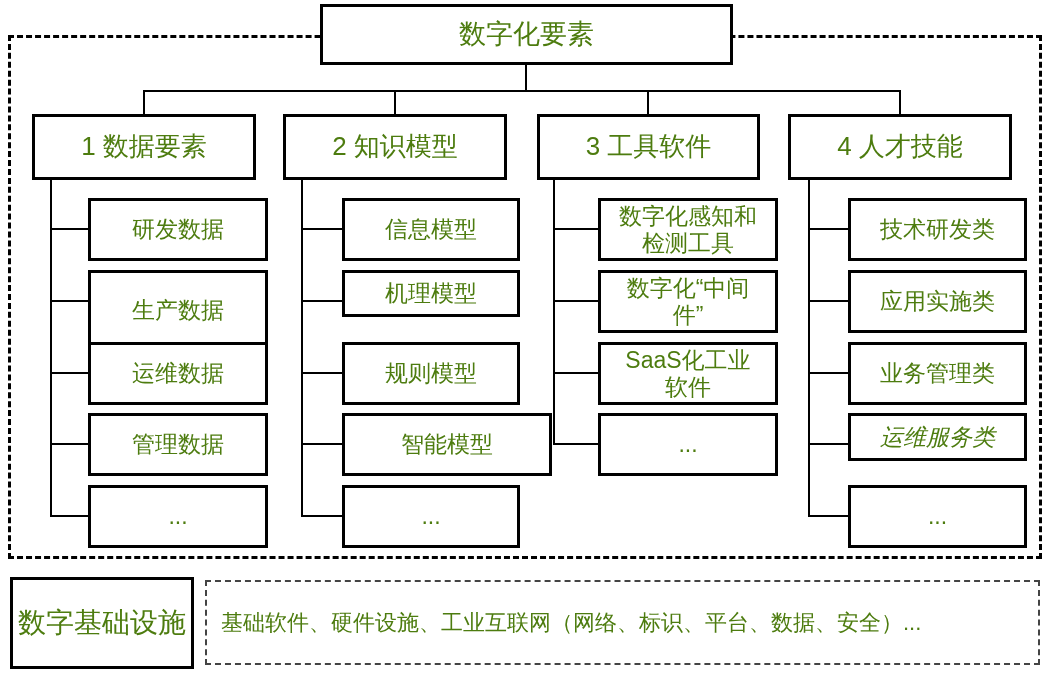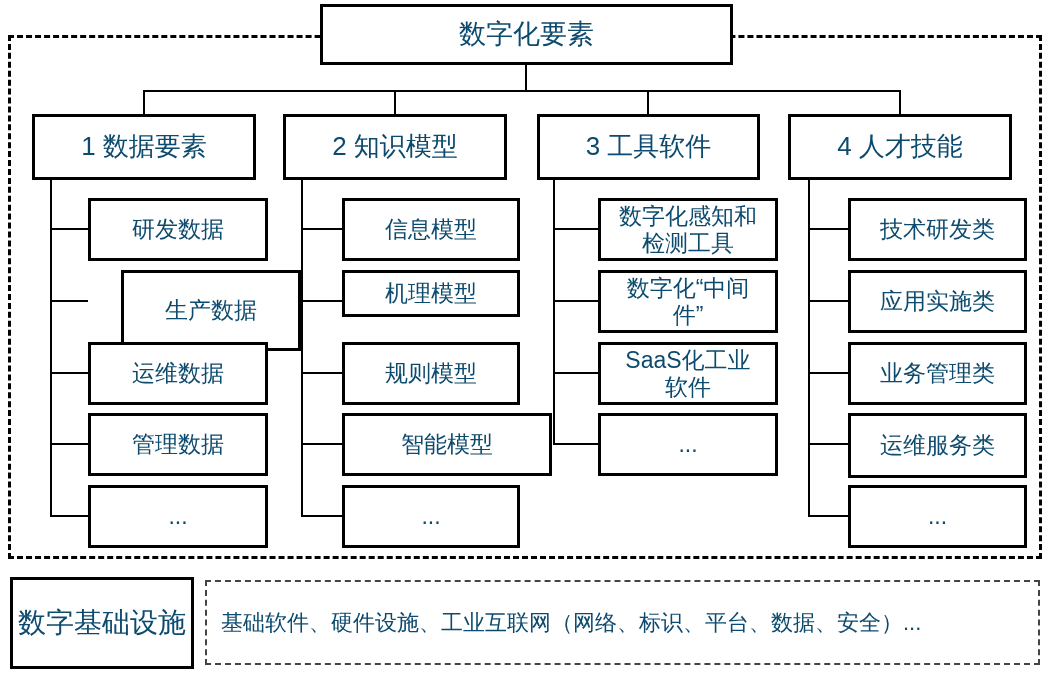--- a/index.html
+++ b/index.html
@@ -2,21 +2,21 @@
 <html><head>
 <meta charset="utf-8">
 <style>
   html, body { margin: 0; padding: 0; background: #ffffff; }
   #canvas {
     position: relative;
     width: 1048px;
     height: 678px;
     background: #ffffff;
     font-family: "Liberation Sans", sans-serif;
-    color: #0c4a6e;
+    color: #4d7c0f;
     overflow: hidden;
   }
   .node {
     position: absolute;
     box-sizing: border-box;
     background: #ffffff;
     border: 3px solid #000;
     display: flex;
     align-items: center;
     justify-content: center;
@@ -80,21 +80,21 @@
     <span>1 数据要素</span>
   </div>
   <div class="vline" style="left:50px; top:179px; width:2px; height:338px;"></div>
   <div class="hline" style="left:50px; top:228px; width:38px; height:2px;"></div>
   <div class="hline" style="left:50px; top:300px; width:38px; height:2px;"></div>
   <div class="hline" style="left:50px; top:372px; width:38px; height:2px;"></div>
   <div class="hline" style="left:50px; top:443px; width:38px; height:2px;"></div>
   <div class="hline" style="left:50px; top:515px; width:38px; height:2px;"></div>
   <div class="node child-node" style="left:88px; top:198px; width:180px; height:63px;">
     <span>研发数据</span></div>
-  <div class="node child-node" style="left:88px; top:270px; width:180px; height:81px;margin-left:33px;">
+  <div class="node child-node" style="left:88px; top:270px; width:180px; height:81px;">
     <span>生产数据</span></div>
   <div class="node child-node" style="left:88px; top:342px; width:180px; height:63px;">
     <span>运维数据</span></div>
   <div class="node child-node" style="left:88px; top:413px; width:180px; height:63px;">
     <span>管理数据</span></div>
   <div class="node child-node" style="left:88px; top:485px; width:180px; height:63px;">
     <span>...</span></div>
 
   <div class="node header-node" style="left:283px; top:114px; width:224px; height:66px;">
     <span>2 知识模型</span>
@@ -144,21 +144,21 @@
   <div class="hline" style="left:808px; top:300px; width:40px; height:2px;"></div>
   <div class="hline" style="left:808px; top:372px; width:40px; height:2px;"></div>
   <div class="hline" style="left:808px; top:443px; width:40px; height:2px;"></div>
   <div class="hline" style="left:808px; top:515px; width:40px; height:2px;"></div>
   <div class="node child-node" style="left:848px; top:270px; width:179px; height:63px;">
     <span>应用实施类</span></div>
   <div class="node child-node" style="left:848px; top:198px; width:179px; height:63px;">
     <span>技术研发类</span></div>
   <div class="node child-node" style="left:848px; top:342px; width:179px; height:63px;">
     <span>业务管理类</span></div>
-  <div class="node child-node" style="left:848px; top:413px; width:179px; height:65px;">
+  <div class="node child-node" style="left:848px; top:413px; width:179px; height:48px;font-style:italic;">
     <span>运维服务类</span></div>
   <div class="node child-node" style="left:848px; top:485px; width:179px; height:63px;">
     <span>...</span></div>
 
   <div class="infra-label" style="left:10px; top:577px; width:184px; height:92px;">
     <span>数字基础设施</span>
   </div>
   <div class="infra-desc" style="left:205px; top:580px; width:835px; height:85px;">
     <span>基础软件、硬件设施、工业互联网（网络、标识、平台、数据、安全）...</span>
   </div>

